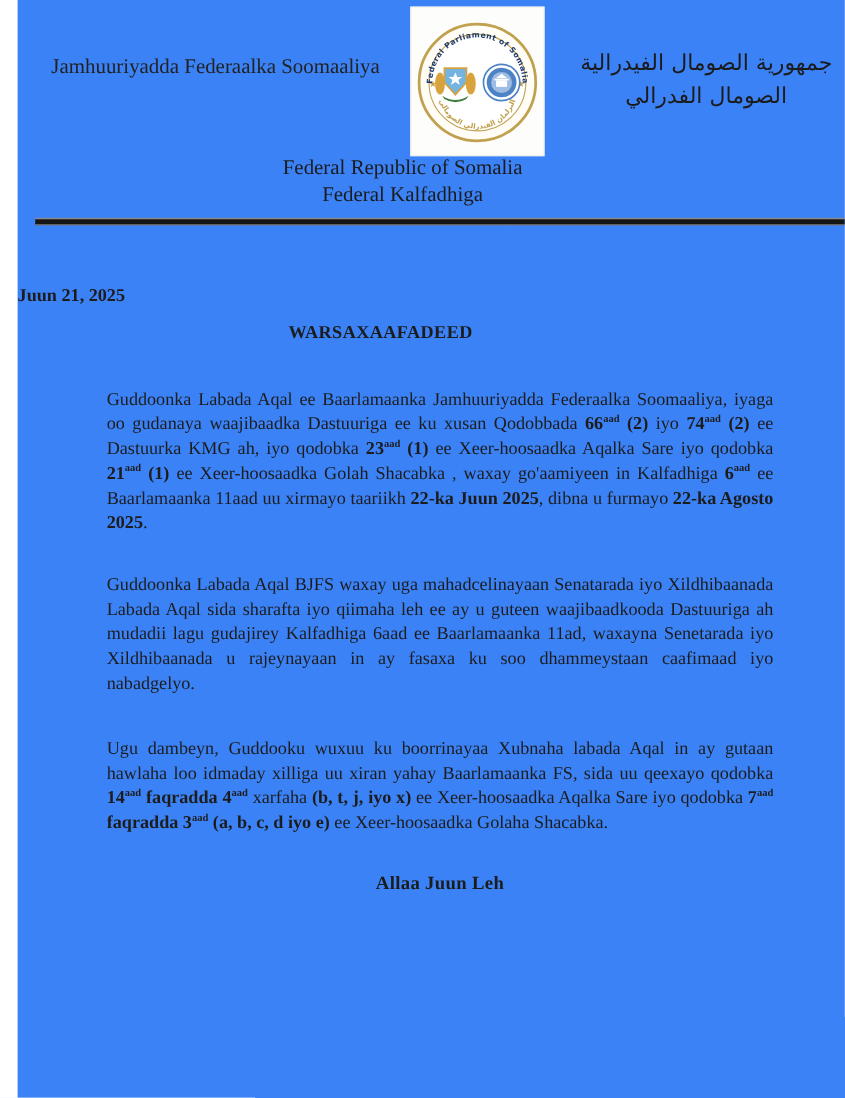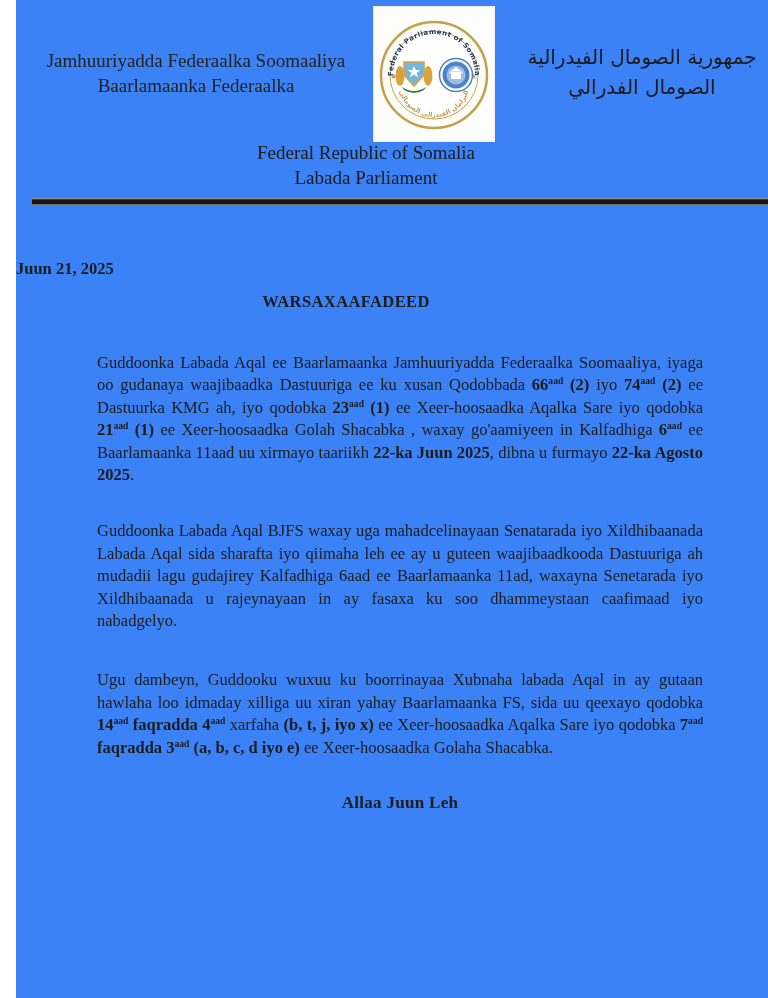--- a/index.html
+++ b/index.html
@@ -77,21 +77,20 @@
   
   .seal-svg text{font-family:"DejaVu Sans", sans-serif;}
 </style>
 </head>
 <body>
 
 <div class="page">
 
   <div class="hdr-left">
     <div>Jamhuuriyadda Federaalka Soomaaliya</div>
-    <div>Baarlamaanka Federaalka</div>
   </div>
 
   <div class="seal-box">
     <svg class="seal-svg" width="116" height="130" viewBox="0 0 116 130" xmlns="http://www.w3.org/2000/svg">
       <defs>
         <path id="arcTop" d="M 17,66 A 41,41 0 0 1 99,66"></path>
         <path id="arcBottom" d="M 22,72 A 36,36 0 0 0 94,72"></path>
       </defs>
       <circle cx="58" cy="66" r="53" fill="#fffdf6" stroke="var(--seal-ring)" stroke-width="2.5"></circle>
       <circle cx="58" cy="66" r="44" fill="#ffffff" stroke="var(--seal-ring)" stroke-width="1"></circle>
@@ -123,21 +122,21 @@
     </svg>
   </div>
 
   <div class="hdr-arabic">
     <div>جمهورية الصومال الفيدرالية</div>
     <div>الصومال الفدرالي</div>
   </div>
 
   <div class="hdr-english">
     <div>Federal Republic of Somalia</div>
-    <div>Labada Parliament</div>
+    <div>Federal Kalfadhiga</div>
   </div>
 
   <div class="rule"></div>
 
   <div class="date">Juun 21, 2025</div>
 
   <div class="doc-title">WARSAXAAFADEED</div>
 
   <div class="content">
     <p class="para"><span>Guddoonka Labada Aqal ee Baarlamaanka Jamhuuriyadda Federaalka Soomaaliya, iyaga oo gudanaya waajibaadka Dastuuriga ee ku xusan Qodobbada </span><span class="b">66</span><sup class="b">aad</sup><span class="b"> (2)</span><span> iyo </span><span class="b">74</span><sup class="b">aad</sup><span class="b"> (2)</span><span> ee Dastuurka KMG ah, iyo qodobka </span><span class="b">23</span><sup class="b">aad</sup><span class="b"> (1)</span><span> ee Xeer-hoosaadka Aqalka Sare iyo qodobka </span><span class="b">21</span><sup class="b">aad</sup><span class="b"> (1)</span><span> ee Xeer-hoosaadka Golah Shacabka , waxay go'aamiyeen in Kalfadhiga </span><span class="b">6</span><sup class="b">aad</sup><span> ee Baarlamaanka 11aad uu xirmayo taariikh </span><span class="b">22-ka Juun 2025</span><span>, dibna u furmayo </span><span class="b">22-ka Agosto 2025</span><span>.</span></p>

